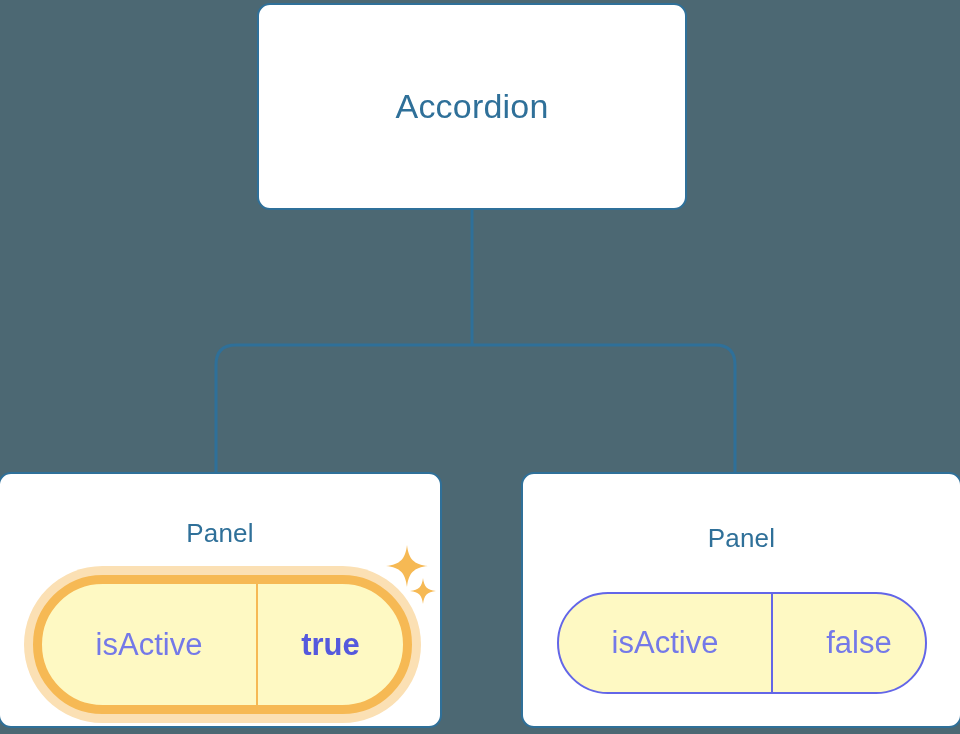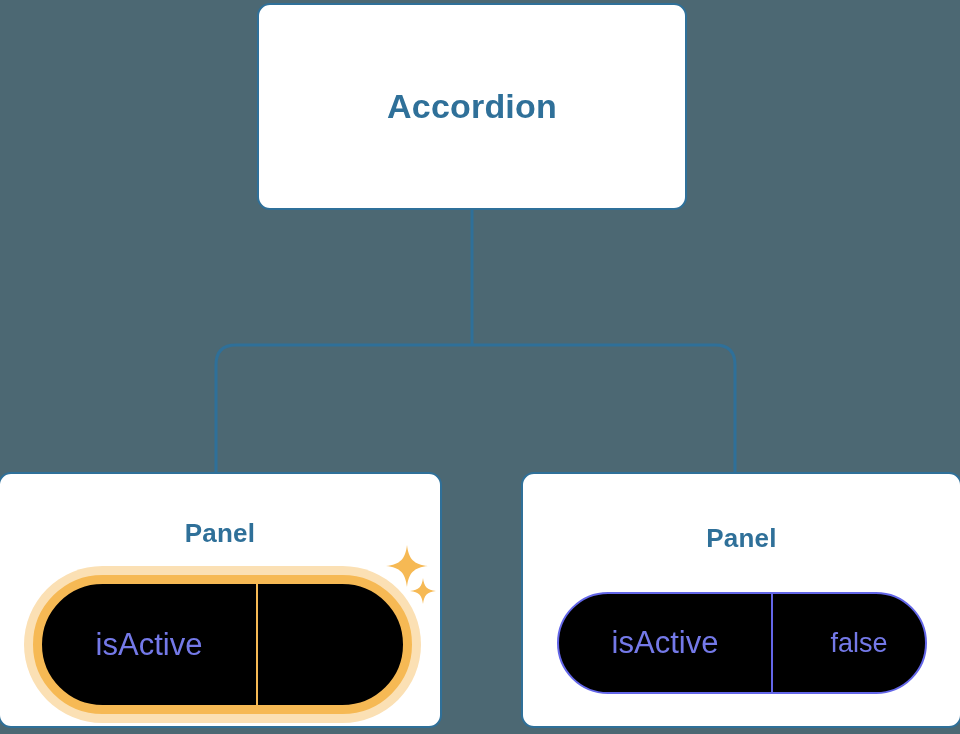--- a/index.html
+++ b/index.html
@@ -35,21 +35,21 @@
     background: #ffffff;
     border: 2px solid #2f7099;
     border-radius: 13px;
     box-sizing: border-box;
     overflow: visible;
   }
 
   .node-title {
     color: #2f7099;
     font-size: 34px;
-    font-weight: 700;
+    font-weight: 400;
     text-align: center;
     letter-spacing: 0.2px;
     white-space: nowrap;
   }
 
   
   #node-accordion {
     left: 257px;
     top: 3px;
     width: 430px;
@@ -80,21 +80,21 @@
   }
   #node-panel-left .node-title  { top: 44px; }
   #node-panel-right .node-title { top: 49px; }
 
   
   .prop-pill {
     position: absolute;
     display: flex;
     align-items: stretch;
     box-sizing: border-box;
-    background: #000000;
+    background: #fef9c3;
   }
   .prop-key, .prop-value {
     display: flex;
     align-items: center;
     justify-content: center;
     box-sizing: border-box;
     white-space: nowrap;
   }
 
   
@@ -109,21 +109,21 @@
   .prop-pill.normal .prop-key {
     width: 214px;
     border-right: 2px solid #6366e8;
     color: #7479e8;
     font-size: 31px;
     font-weight: 400;
   }
   .prop-pill.normal .prop-value {
     flex: 1;
     color: #7479e8;
-    font-size: 27px;
+    font-size: 31px;
     font-weight: 400;
     margin-left: 20px;
   }
 
   
   .prop-pill.highlight {
     left: 33px;
     top: 101px;
     width: 379px;
     height: 139px;
@@ -169,20 +169,21 @@
 
   <div class="node" id="node-accordion">
     <div class="node-title">Accordion</div>
   </div>
 
   <div class="node panel-card" id="node-panel-left">
     <div class="node-title">Panel</div>
 
     <div class="prop-pill highlight">
       <div class="prop-key">isActive</div>
+      <div class="prop-value">true</div>
     </div>
   </div>
 
   <svg class="sparkle" id="sparkle-large" viewBox="0 0 100 100" xmlns="http://www.w3.org/2000/svg">
     <path d="M50,0 C54,34 66,46 100,50 C66,54 54,66 50,100 C46,66 34,54 0,50 C34,46 46,34 50,0 Z" fill="#f6b954"></path>
   </svg>
   <svg class="sparkle" id="sparkle-small" viewBox="0 0 100 100" xmlns="http://www.w3.org/2000/svg">
     <path d="M50,0 C54,34 66,46 100,50 C66,54 54,66 50,100 C46,66 34,54 0,50 C34,46 46,34 50,0 Z" fill="#f6b954"></path>
   </svg>
 

